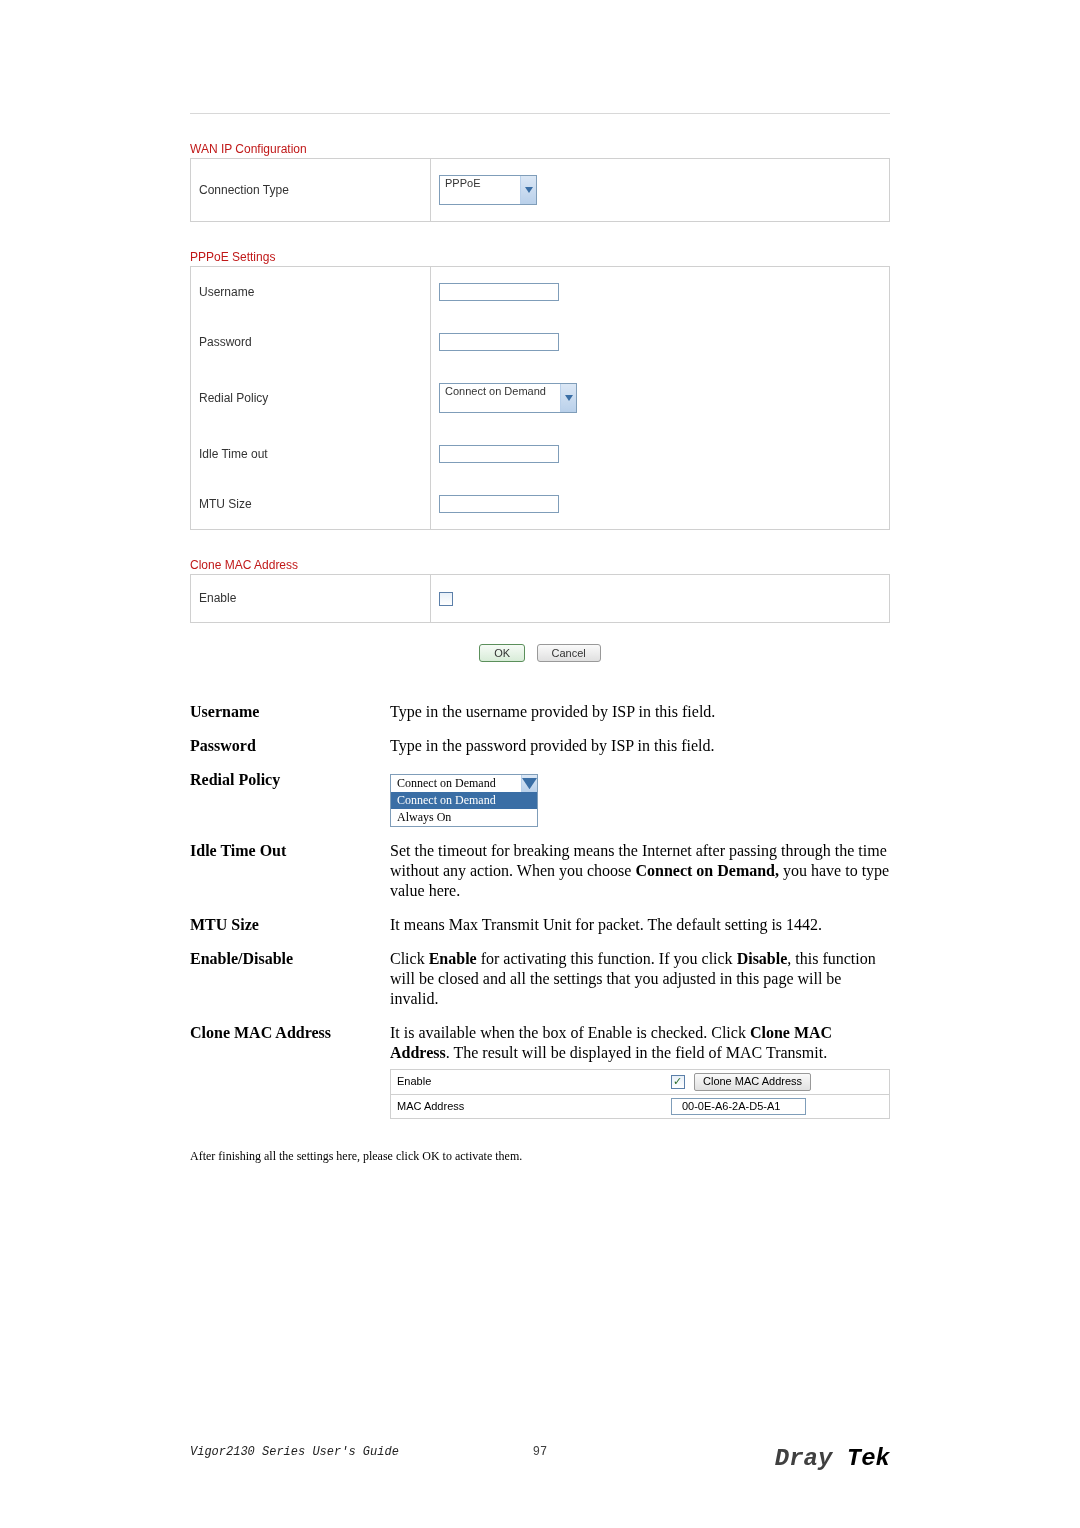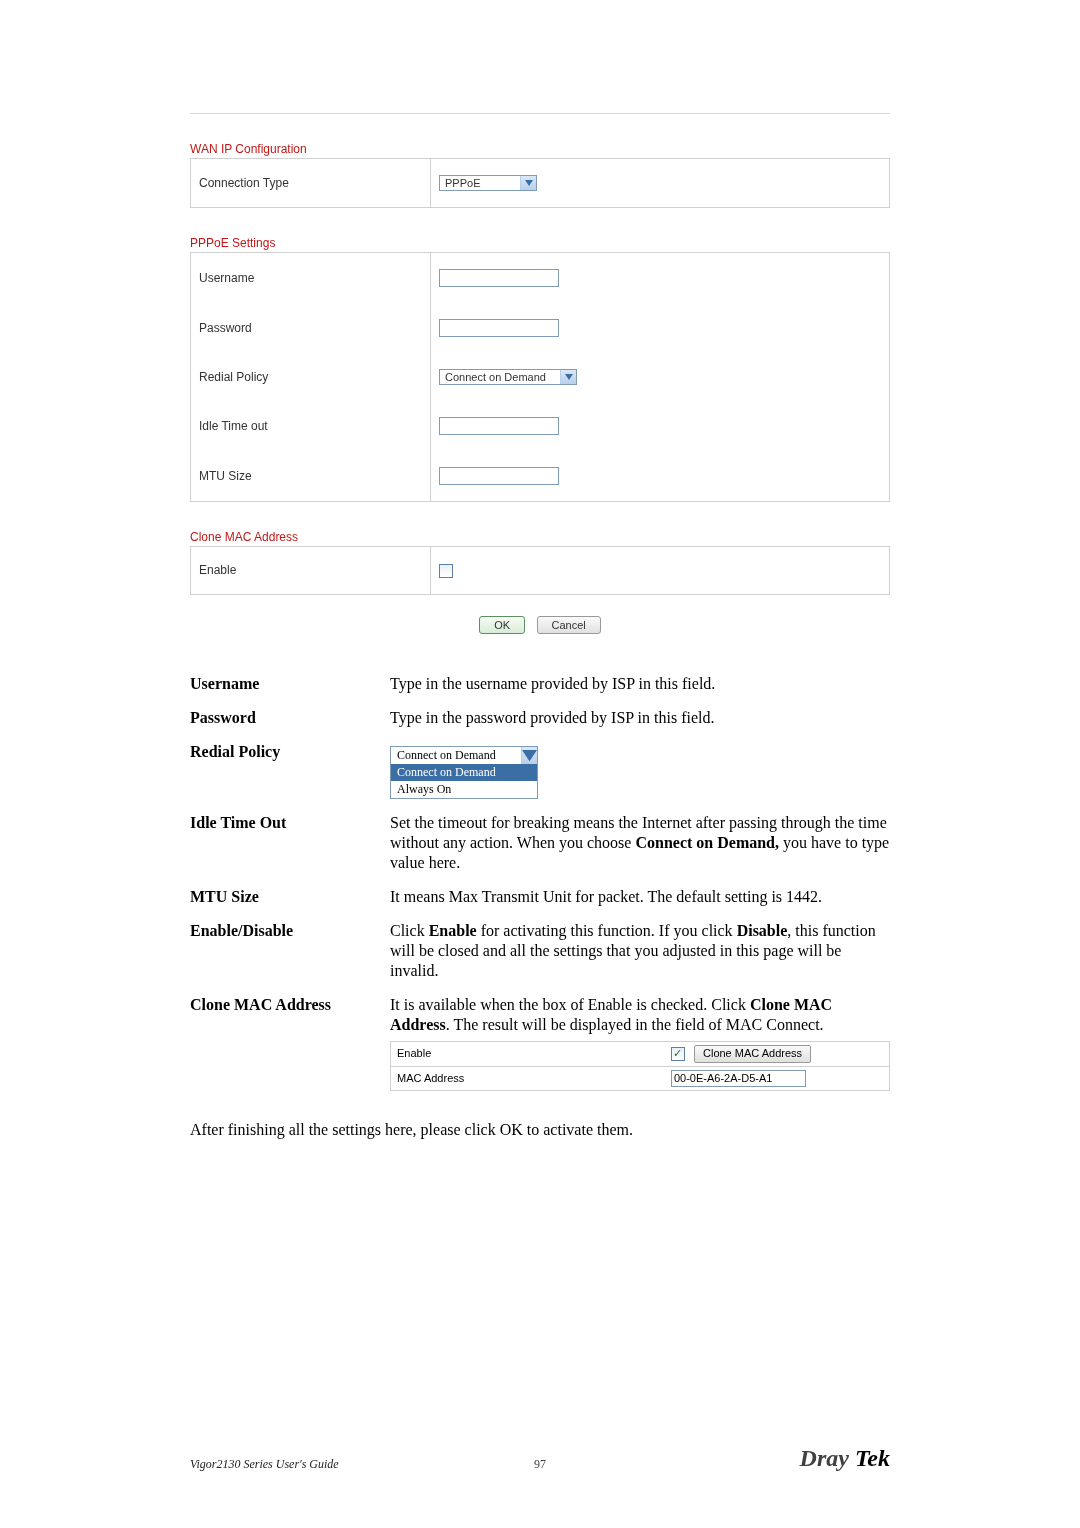--- a/index.html
+++ b/index.html
@@ -49,21 +49,21 @@
   }
   table.cfg td:first-child { width: 240px; }
   table.cfg tr.no-top-border td { border-top: none; }
   table.cfg tr.no-bottom-border td { border-bottom: none; }
   .sel {
     display: inline-flex;
     align-items: stretch;
     border: 1px solid #7f9db9;
     background: #fff;
     font-size: 11px;
-    height: 16px;
+    height: 30px;
     vertical-align: middle;
   }
   .sel .sel-text { padding: 1px 5px; display: inline-block; min-width: 80px; }
   .sel .sel-btn {
     width: 16px;
     background: linear-gradient(#dbe7f5,#b9d0ea);
     border-left: 1px solid #b9d0ea;
     display: flex; align-items: center; justify-content: center;
   }
   .sel .sel-btn svg { width: 8px; height: 6px; }
@@ -136,44 +136,43 @@
     font-family: Verdana, Arial, sans-serif;
     font-size: 11px;
     margin-top: 6px;
   }
   table.clone-ex td { padding: 3px 6px; border: none; }
   table.clone-ex tr + tr td { border-top: 1px solid #d0d0d0; }
   .mac-input {
     display: inline-block;
     border: 1px solid #7f9db9;
     background: #fff;
-    padding: 1px 2px;
+    padding: 1px 10px;
     font-size: 11px;
     width: 135px;
   }
   .cmab {
     border: 1px solid #999;
     background: linear-gradient(#fafafa,#e0e0e0);
     padding: 1px 8px;
     font-size: 11px;
     border-radius: 2px;
     display: inline-block;
     margin-left: 6px;
   }
-  .closing { margin-top: 30px; font-size: 16px; }
+  .closing { margin-top: 30px; font-size: 12px; }
   
   .footer {
     position: absolute;
     bottom: 56px;
     left: 190px;
     right: 190px;
     display: flex;
-    align-items: flex-end;
     justify-content: space-between;
-    font-family: Liberation Serif, serif;
+    font-family: Liberation Mono, monospace;
   }
   .footer .guide { font-style: italic; font-size: 12px; color:#222; }
   .footer .pnum { font-size: 12px; color:#404040; position:absolute; left:50%; transform:translateX(-50%);}
   .logo { font-style: italic; font-size: 24px; color:#000; }
   .logo .dray { font-weight: bold; color:#404040; }
   .logo .tek { font-weight: bold; }
 </style>
 </head>
 <body>
 
@@ -291,21 +290,21 @@
   <div class="desc-row">
     <div class="dt">Enable/Disable</div>
     <div class="dd">
       <span>Click </span><span class="bold">Enable</span><span> for activating this function. If you click </span><span class="bold">Disable</span><span>, this function will be closed and all the settings that you adjusted in this page will be invalid.</span>
     </div>
   </div>
   <div class="desc-row">
     <div class="dt">Clone MAC Address</div>
     <div class="dd">
       <span>
-        <span>It is available when the box of Enable is checked. Click </span><span class="bold">Clone MAC Address</span><span>. The result will be displayed in the field of MAC Connect.</span>
+        <span>It is available when the box of Enable is checked. Click </span><span class="bold">Clone MAC Address</span><span>. The result will be displayed in the field of MAC Transmit.</span>
       </span>
       <table class="clone-ex">
         <tbody>
             <tr>
           <td style="width:55%">Enable</td>
           <td>
             <span class="chk checked"></span>
             <span class="cmab">Clone MAC Address</span>
           </td>
         </tr>

